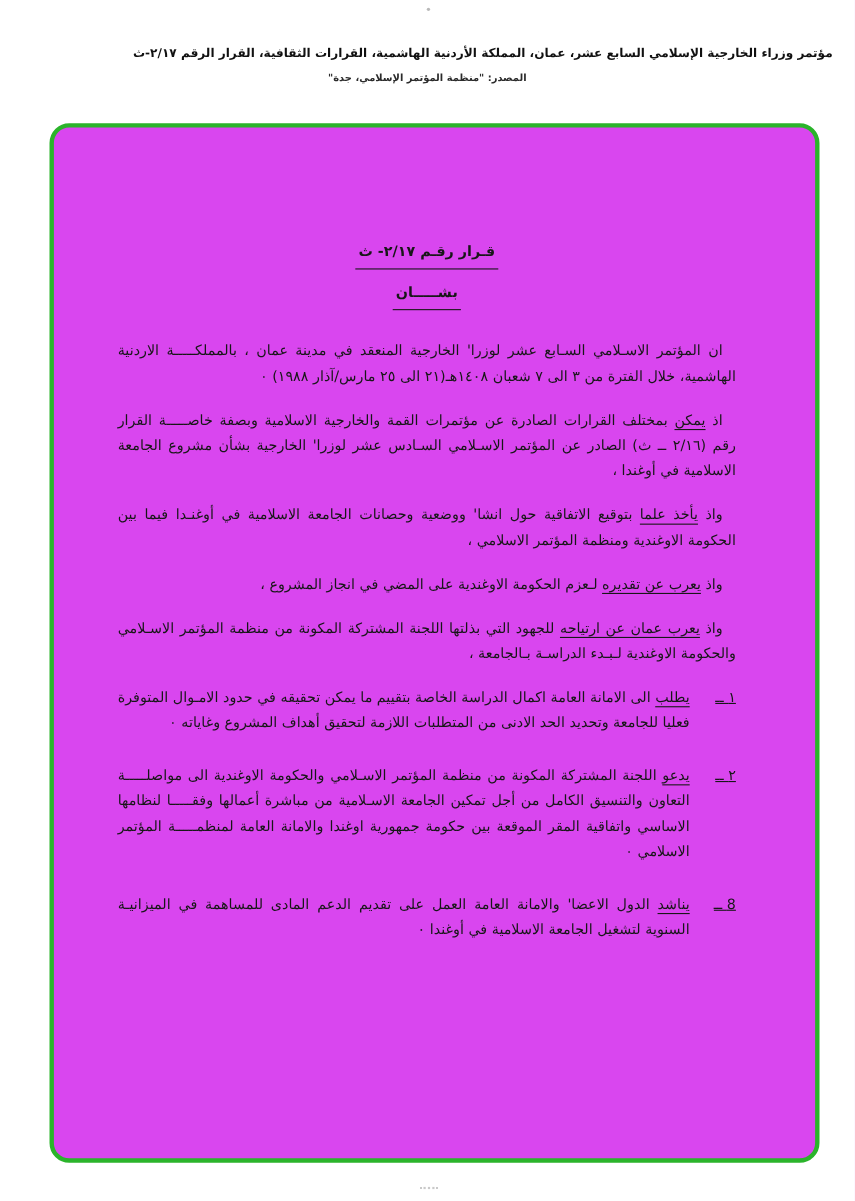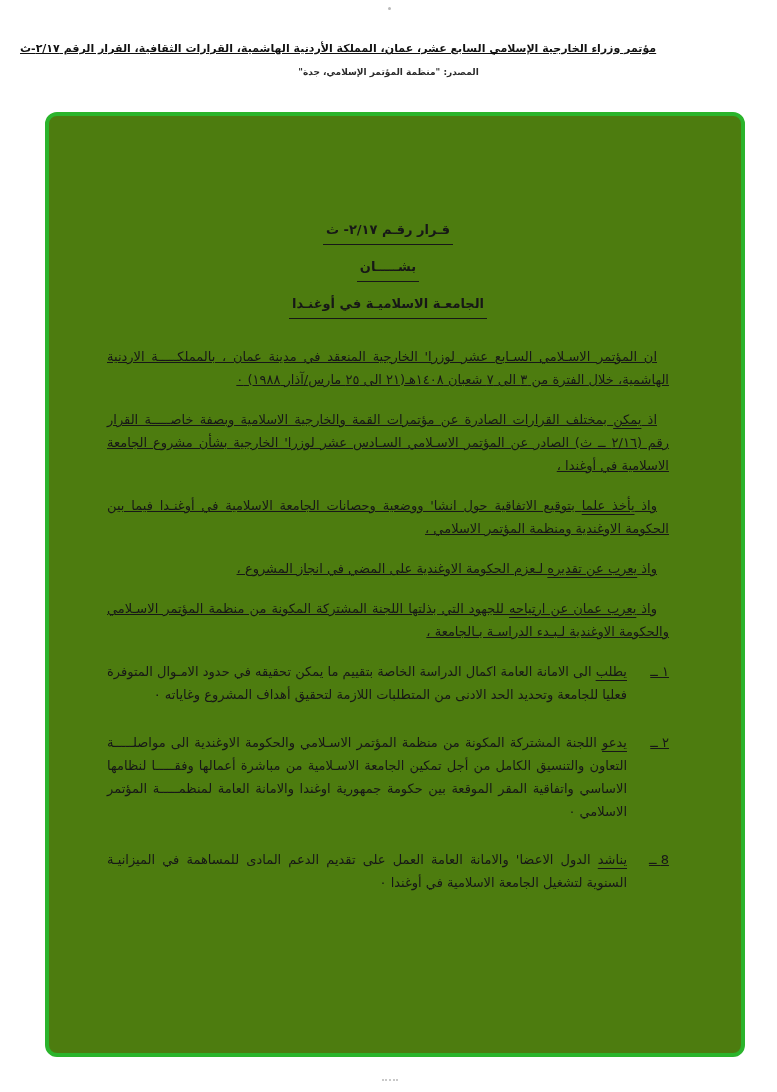--- a/index.html
+++ b/index.html
@@ -8,43 +8,42 @@
     width: 777px;
     height: 1092px;
     background: #ffffff;
     overflow: hidden;
     font-family: "DejaVu Sans", "Liberation Sans", sans-serif;
     color: #161616;
   }
   .top-header {
     position: absolute;
     top: 42px; left: 20px; right: 20px;
-    text-align: left;
+    text-align: right;
     direction: rtl;
     font-size: 11px;
     font-weight: 700;
     color: #111;
-    text-decoration: underline;
   }
   .source-line {
     position: absolute;
     top: 67px; left: 20px; right: 20px;
     text-align: center;
     direction: rtl;
     font-size: 9px;
     font-weight: 700;
     color: #2b2b2b;
   }
   .doc-frame {
     position: absolute;
     left: 45px; top: 112px;
     width: 692px; height: 937px;
     border: 4px solid #2bb42b;
-    border-radius: 12px;
-    background: #4d7c0f;
+    border-radius: 18px;
+    background: #d946ef;
   }
   .doc-content {
     position: absolute;
     top: 0; left: 0; right: 0; bottom: 0;
     padding: 102px 72px 20px 58px;
     direction: rtl;
     font-size: 13px;
     line-height: 23px;
     color: #171717;
   }
@@ -54,21 +53,20 @@
     display: inline-block;
     border-bottom: 1.5px solid #171717;
     padding: 0 3px 3px 3px;
     font-weight: 700;
     font-size: 13px;
   }
   .para {
     text-align: justify;
     margin-bottom: 17px;
     text-indent: 12px;
-    text-decoration: underline;
   }
   .seg.u { text-decoration: underline; text-underline-offset: 4px; }
   .items { margin-top: 8px; }
   .item { display: flex; margin-bottom: 25px; }
   .item-num { flex: 0 0 42px; text-decoration: underline; }
   .item-body { flex: 1; text-align: justify; }
   .artifact-top {
     position: absolute;
     top: 7px; left: 388px;
     width: 3px; height: 3px;
@@ -89,21 +87,20 @@
 
   <div class="top-header">مؤتمر وزراء الخارجية الإسلامي السابع عشر، عمان، المملكة الأردنية الهاشمية، القرارات الثقافية، القرار الرقم ٢/١٧-ث</div>
 
   <div class="source-line">المصدر:  "منظمة المؤتمر الإسلامي، جدة"</div>
 
   <div class="doc-frame" style="border-color: rgb(43, 180, 43);">
     <div class="doc-content">
       <div class="title-block">
           <div class="title-line"><span class="tl-underline">قـرار رقـم ٢/١٧- ث</span></div>
           <div class="title-line"><span class="tl-underline">بشـــــان</span></div>
-          <div class="title-line"><span class="tl-underline">الجامعـة الاسلاميـة في أوغنـدا</span></div>
         </div>
       <div class="preamble">
           <div class="para"><span class="seg">ان المؤتمر الاسـلامي السـابع عشر لوزرا' الخارجية المنعقد في مدينة عمان ، بالمملكـــــة الاردنية الهاشمية، خلال الفترة من ٣ الى ٧ شعبان ١٤٠٨هـ(٢١ الى ٢٥ مارس/آذار ١٩٨٨) ٠</span></div>
           <div class="para"><span class="seg">اذ </span><span class="seg u">يمكن</span><span class="seg"> بمختلف القرارات الصادرة عن مؤتمرات القمة والخارجية الاسلامية وبصفة خاصـــــة القرار رقم (٢/١٦ ــ ث) الصادر عن المؤتمر الاسـلامي السـادس عشر لوزرا' الخارجية بشأن مشروع الجامعة الاسلامية في أوغندا ،</span></div>
           <div class="para"><span class="seg">واذ </span><span class="seg u">يأخذ علما</span><span class="seg"> بتوقيع الاتفاقية حول انشا' ووضعية وحصانات الجامعة الاسلامية في أوغنـدا فيما بين الحكومة الاوغندية ومنظمة المؤتمر الاسلامي ،</span></div>
           <div class="para"><span class="seg">واذ </span><span class="seg u">يعرب عن تقديره</span><span class="seg"> لـعزم الحكومة الاوغندية على المضي في انجاز المشروع ،</span></div>
           <div class="para"><span class="seg">واذ </span><span class="seg u">يعرب عمان عن ارتياحه</span><span class="seg"> للجهود التي بذلتها اللجنة المشتركة المكونة من منظمة المؤتمر الاسـلامي والحكومة الاوغندية لـبـدء الدراسـة بـالجامعة ،</span></div>
         </div>
       <div class="items">
           <div class="item">

